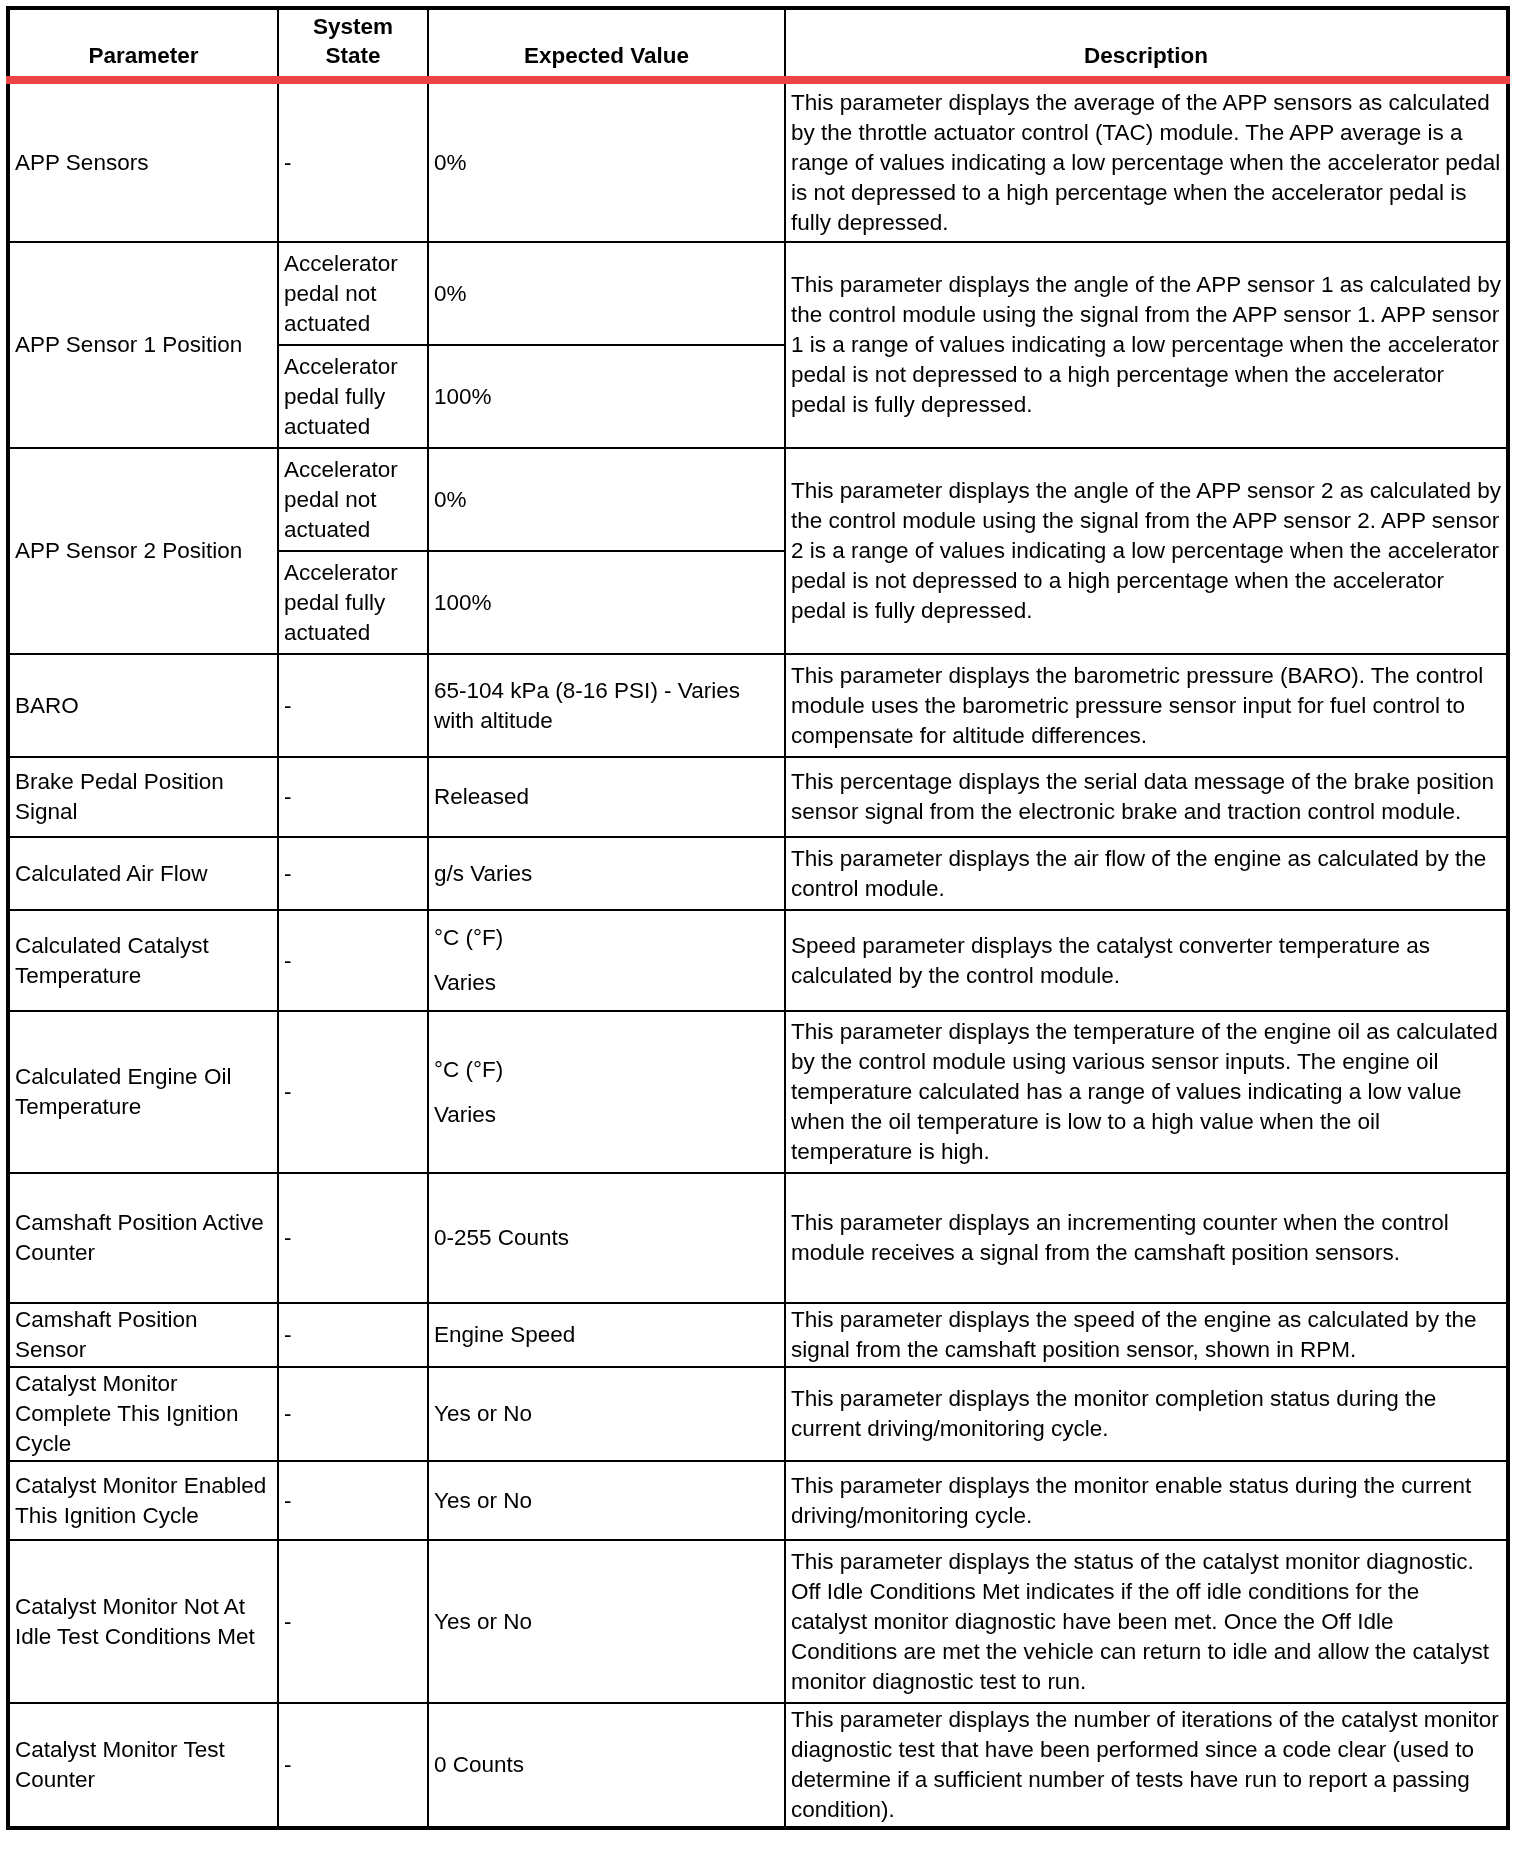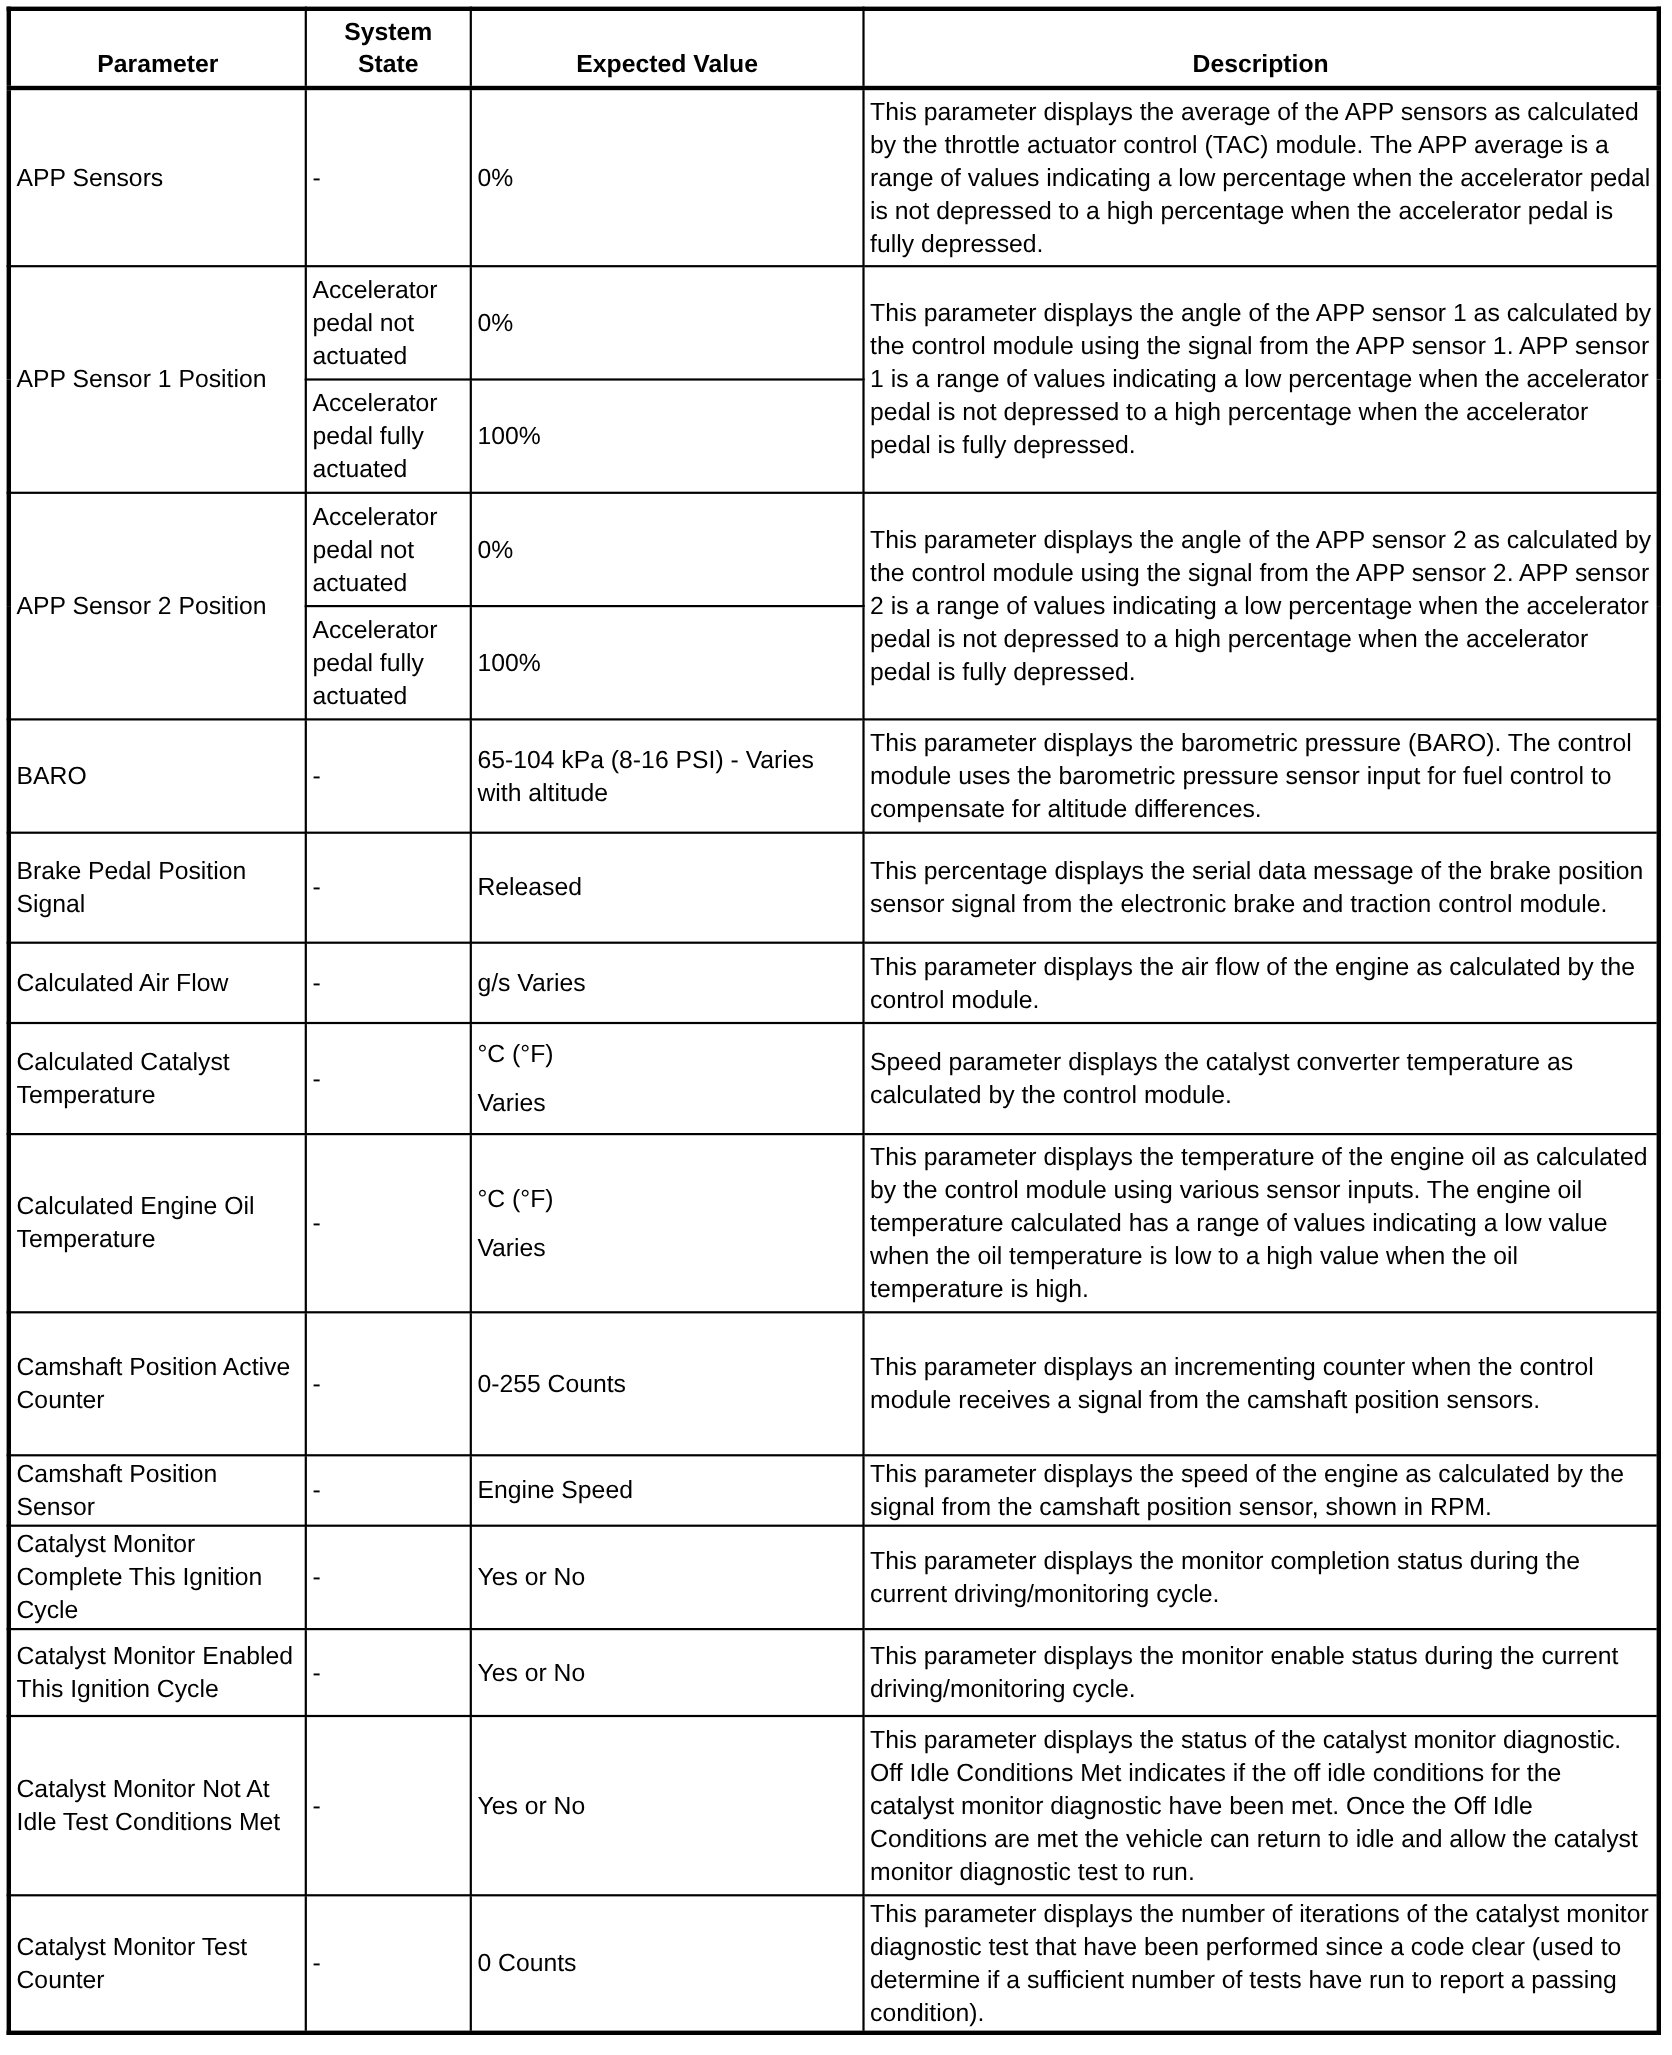--- a/index.html
+++ b/index.html
@@ -23,21 +23,21 @@
     word-wrap: break-word;
   }
   .doc-table th {
     font-weight: bold;
     text-align: center;
     vertical-align: bottom;
     padding-bottom: 6px;
     line-height: 29px;
   }
   .doc-table thead tr { border-bottom: 4px solid #000; }
-  .doc-table thead th { border-bottom: 1px solid #ef4444; }
+  .doc-table thead th { border-bottom: 8px solid #ef4444; }
   col.c1 { width: 270px; }
   col.c2 { width: 150px; }
   col.c3 { width: 357px; }
   col.c4 { width: 723px; }
   .ev-line { display: block; }
   .ev-gap { display: block; height: 15px; }
 </style>
 </head>
 <body>
 
@@ -87,21 +87,21 @@
       <td>100%</td>
     </tr>
 
     <tr style="height:103px;">
       <td>BARO</td>
       <td>-</td>
       <td>65-104 kPa (8-16 PSI) - Varies with altitude</td>
       <td>This parameter displays the barometric pressure (BARO). The control module uses the barometric pressure sensor input for fuel control to compensate for altitude differences.</td>
     </tr>
 
-    <tr style="height:100px;margin-top:25px;">
+    <tr style="height:80px;margin-top:25px;">
       <td>Brake Pedal Position Signal</td>
       <td>-</td>
       <td>Released</td>
       <td>This percentage displays the serial data message of the brake position sensor signal from the electronic brake and traction control module.</td>
     </tr>
 
     <tr style="height:73px;margin-top:36px;">
       <td>Calculated Air Flow</td>
       <td>-</td>
       <td>g/s Varies</td>

